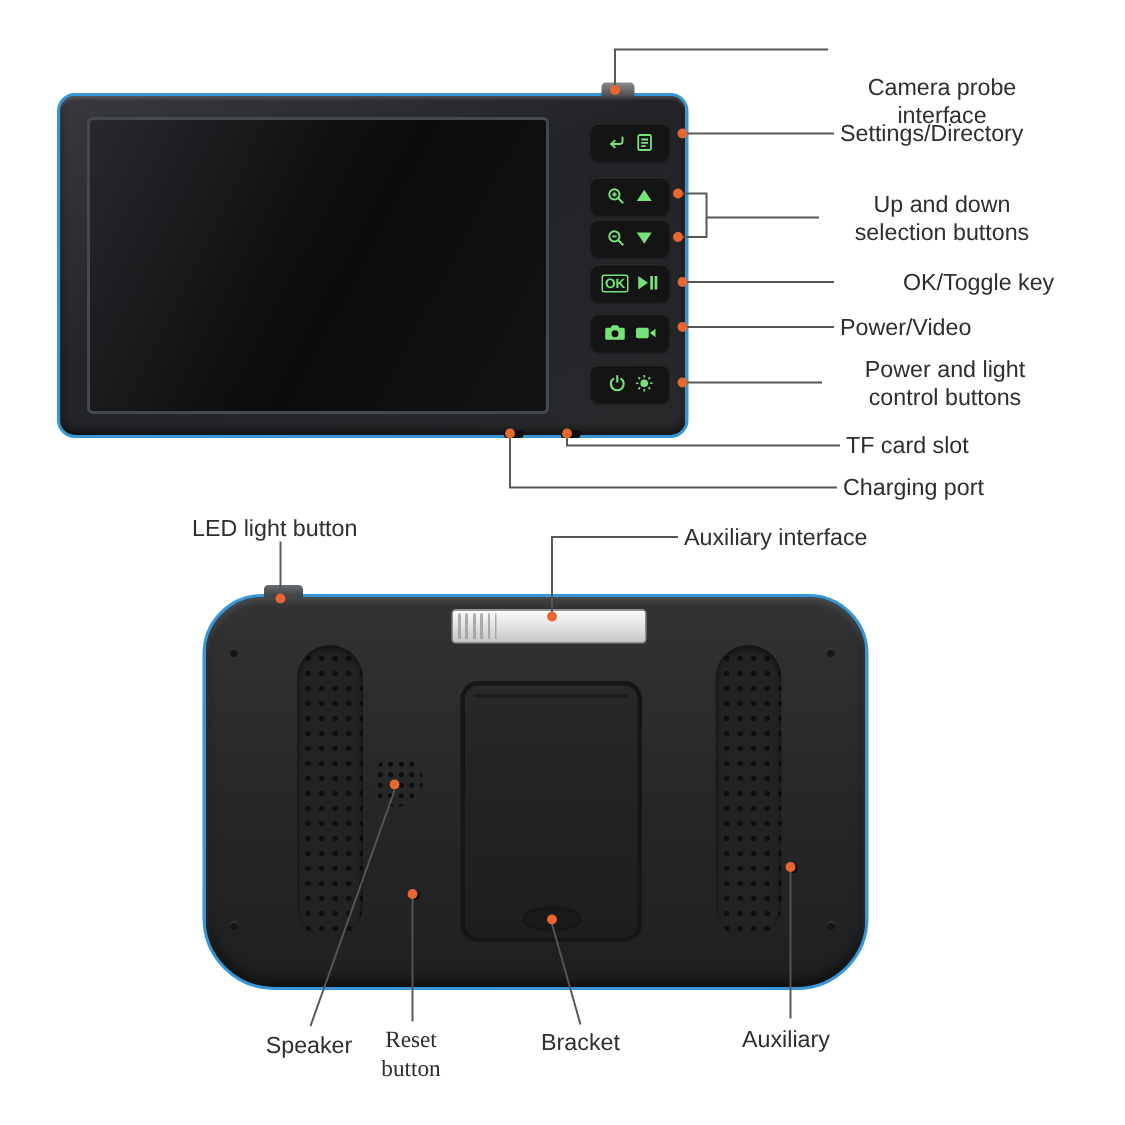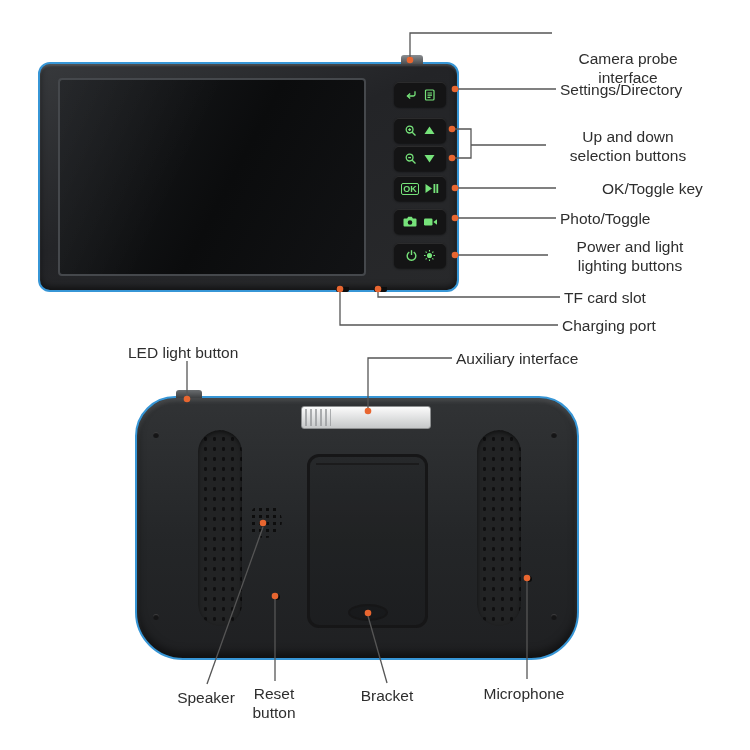--- a/index.html
+++ b/index.html
@@ -183,26 +183,26 @@
     <div class="screw" style="left:414px;top:34px;"></div>
     <div class="screw" style="left:414px;top:216px;"></div>
   </div>
 
   <div class="callout tc" style="left:548px;top:16px;width:160px;margin-top:33px;">Camera probe
 interface</div>
   <div class="callout" style="left:560px;top:80px;">Settings/Directory</div>
   <div class="callout tc" style="left:548px;top:127px;width:160px;">Up and down
 selection buttons</div>
   <div class="callout" style="left:560px;top:179px;margin-left:42px;">OK/Toggle key</div>
-  <div class="callout" style="left:560px;top:209px;">Photo/Toggle</div>
+  <div class="callout" style="left:560px;top:209px;">Power/Video</div>
   <div class="callout tc" style="left:550px;top:237px;width:160px;">Power and light
-lighting buttons</div>
+control buttons</div>
   <div class="callout" style="left:564px;top:288px;">TF card slot</div>
   <div class="callout" style="left:562px;top:316px;">Charging port</div>
   <div class="callout" style="left:128px;top:343px;">LED light button</div>
   <div class="callout" style="left:456px;top:349px;">Auxiliary interface</div>
   <div class="callout tc" style="left:170px;top:688px;width:72px;">Speaker</div>
-  <div class="callout tc" style="left:244px;top:684px;width:60px;">Reset
+  <div class="callout tc" style="left:244px;top:684px;width:60px;font-family:Liberation Serif, serif;">Reset
 button</div>
   <div class="callout tc" style="left:356px;top:686px;width:62px;">Bracket</div>
-  <div class="callout tc" style="left:474px;top:684px;width:100px;">Microphone</div>
+  <div class="callout tc" style="left:474px;top:684px;width:100px;">Auxiliary</div>
 
 </div>
 
 </body></html>

